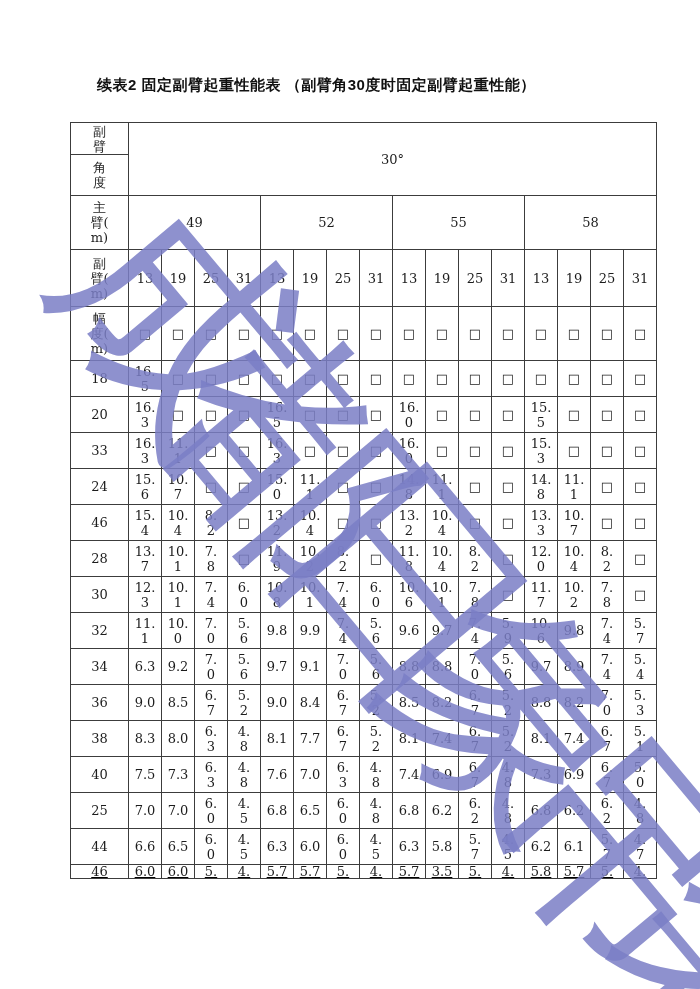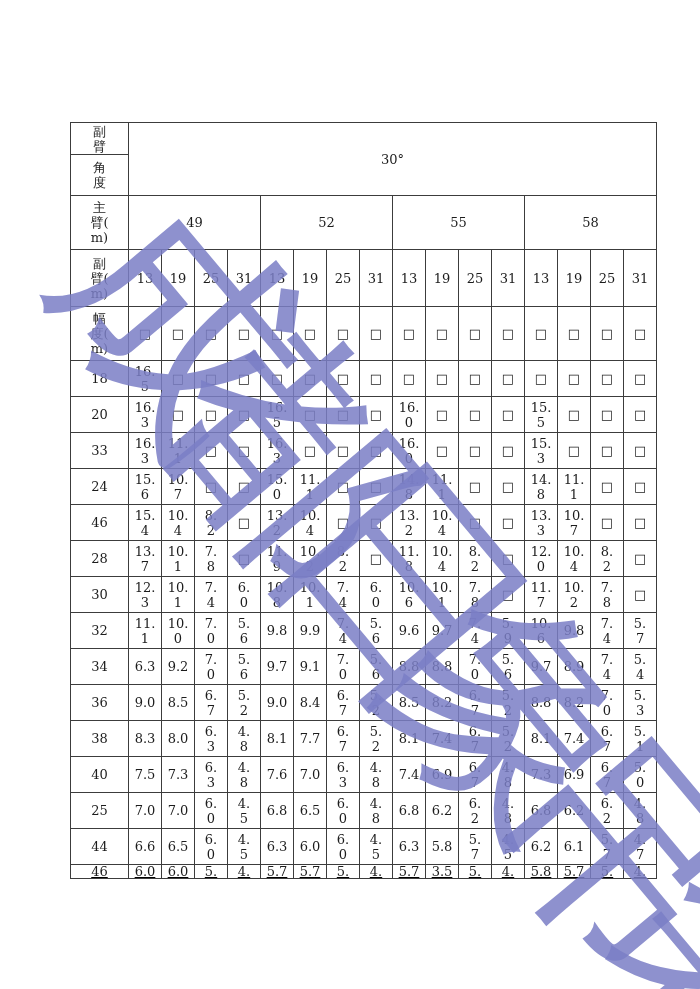--- a/index.html
+++ b/index.html
@@ -45,20 +45,21 @@
     font-family:"DejaVu Serif",serif;
     color:rgba(122,126,197,0.85);
     white-space:nowrap;pointer-events:none;z-index:5;
   }
 </style>
 </head>
 <body>
 
 <div class="page">
 
+  <div class="title">续表2 固定副臂起重性能表 （副臂角30度时固定副臂起重性能）</div>
 
   <table class="load">
     <colgroup>
       <col style="width:58px">
       <col span="16" style="width:33px">
     </colgroup>
     <tbody id="tbody">
       <tr class="rA">
         <td class="lbl">副
 臂</td>

